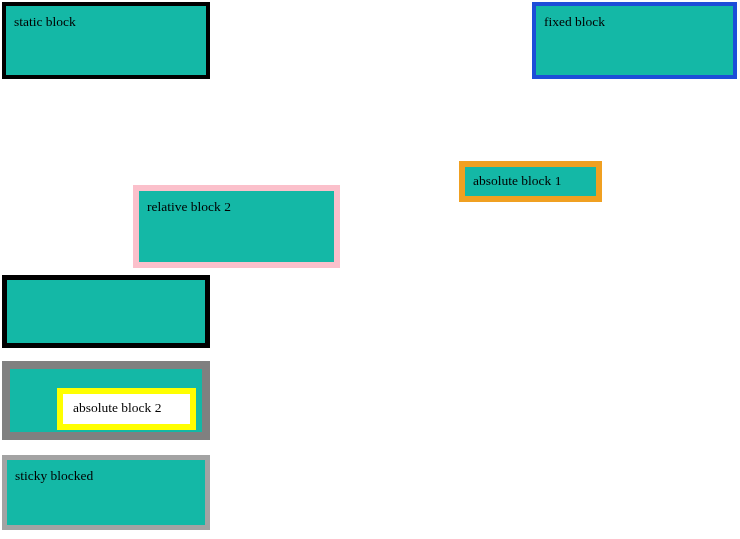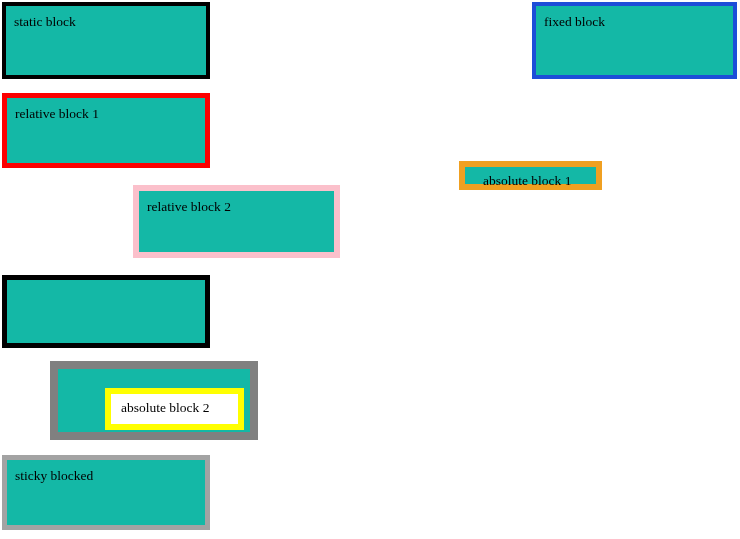--- a/index.html
+++ b/index.html
@@ -56,52 +56,51 @@
     width: 208px;
     height: 75px;
     border: 5px solid #fc0000;
   }
 
   
   .blk-relative2 {
     left: 133px;
     top: 185px;
     width: 207px;
-    height: 73px;
+    height: 83px;
     border: 6px solid #fbc0cb;
   }
 
   
   .blk-absolute1 {
     left: 459px;
     top: 161px;
     width: 143px;
-    height: 29px;
+    height: 41px;
     border: 6px solid #f0a021;
-    padding: 6px 0 0 18px;
+    padding: 6px 0 0 8px;
   }
 
   
   .blk-empty {
     left: 2px;
     top: 275px;
     width: 208px;
     height: 73px;
     border: 5px solid #000000;
   }
 
   
   .blk-gray {
     left: 2px;
     top: 361px;
     width: 208px;
     height: 79px;
     border: 8px solid #808080;
     padding: 16px;
-    margin-left: 48px;
   }
 
   
   .blk-absolute2 {
     position: absolute;
     box-sizing: border-box;
     left: 47px;
     top: 19px;
     width: 139px;
     height: 42px;
@@ -128,23 +127,20 @@
 <div id="page">
 
   <div class="block blk-static">
     <span>static block</span>
   </div>
 
   <div class="block blk-fixed">
     <span>fixed block</span>
   </div>
 
-  <div class="block blk-relative1">
-    <span>relative block 1</span>
-  </div>
 
   <div class="block blk-relative2">
     <span>relative block 2</span>
   </div>
 
   <div class="block blk-absolute1">
     <span>absolute block 1</span>
   </div>
 
   <div class="block blk-empty">

